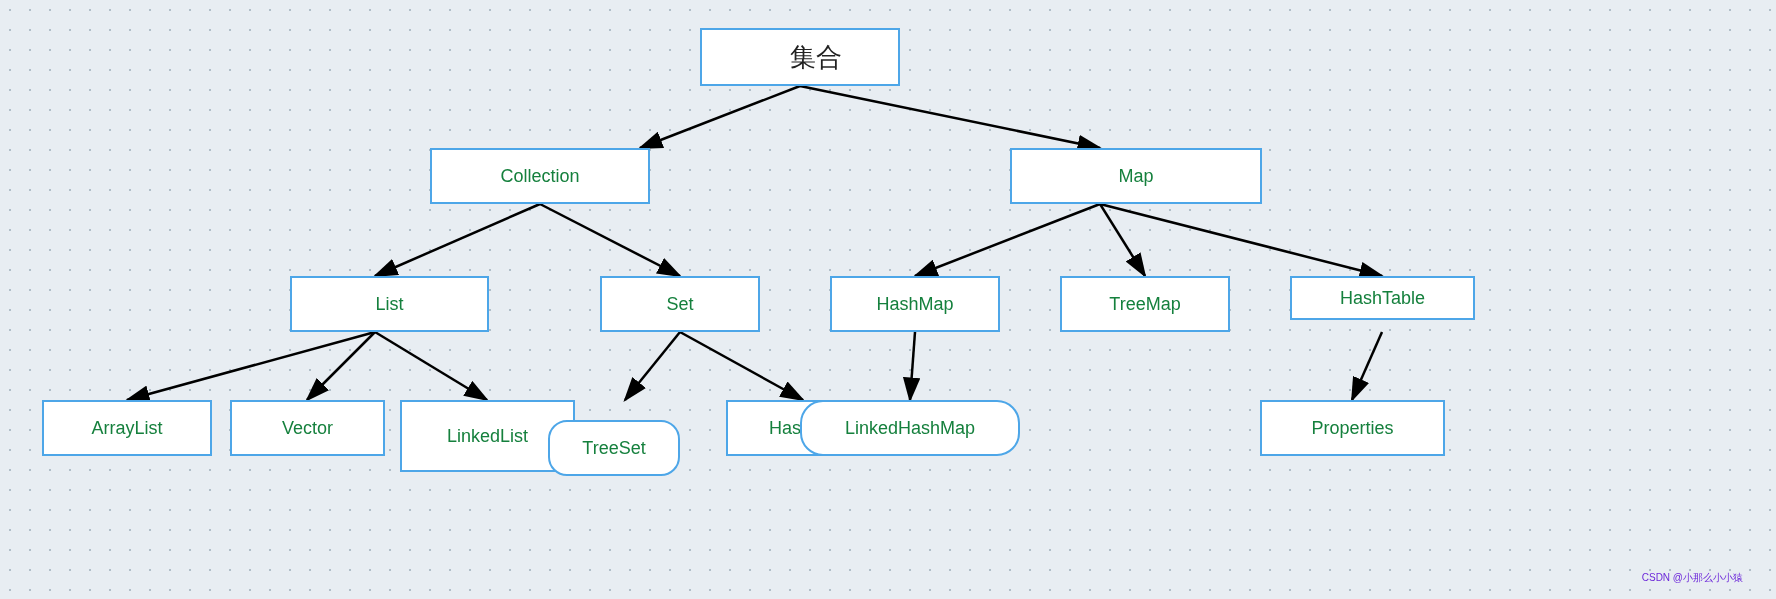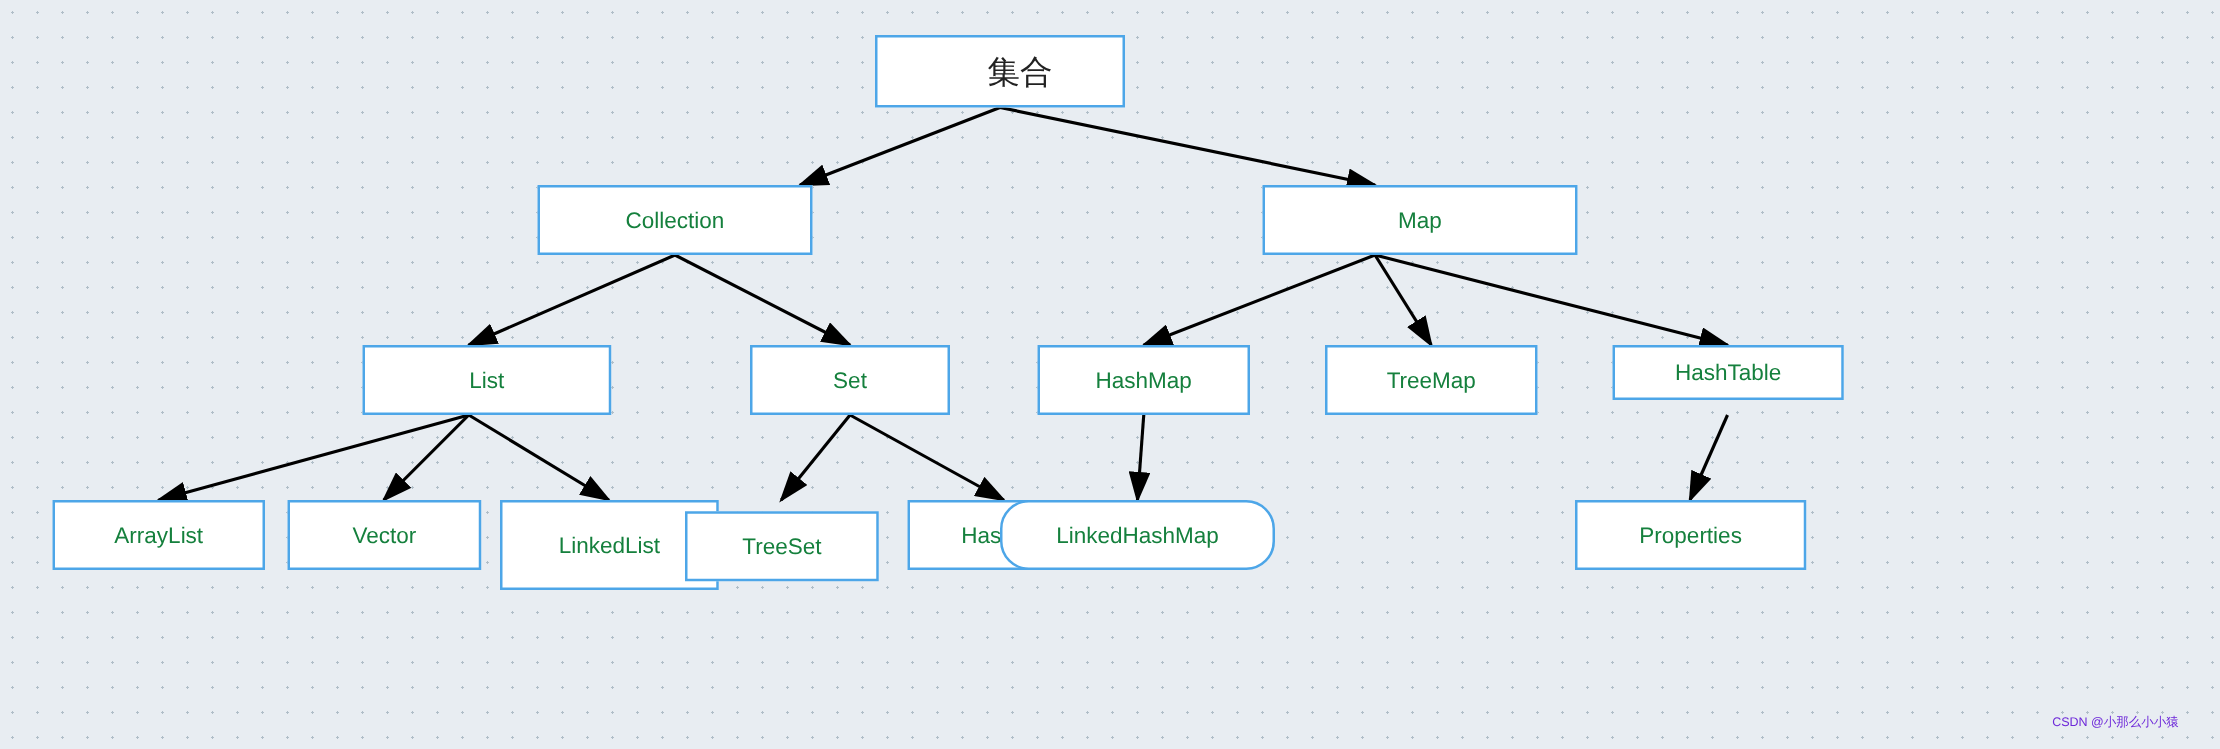--- a/index.html
+++ b/index.html
@@ -113,21 +113,21 @@
   <div class="node" style="left:1060px; top:276px; width:170px; height:56px;">TreeMap</div>
 
   <div class="node" style="left:1290px; top:276px; width:185px; height:44px;">HashTable</div>
 
   <div class="node" style="left:42px; top:400px; width:170px; height:56px;">ArrayList</div>
 
   <div class="node" style="left:230px; top:400px; width:155px; height:56px;">Vector</div>
 
   <div class="node" style="left:400px; top:400px; width:175px; height:72px;">LinkedList</div>
 
-  <div class="node" style="left:548px; top:409px; width:155px; height:56px;">TreeSet</div>
+  <div class="node" style="left:548px; top:420px; width:132px; height:56px;border-radius:19px;">TreeSet</div>
 
   <div class="node" style="left:726px; top:400px; width:155px; height:56px;">HashSet</div>
 
   <div class="node" style="left:800px; top:400px; width:220px; height:56px;border-radius:23px;">LinkedHashMap</div>
 
   <div class="node" style="left:1260px; top:400px; width:185px; height:56px;">Properties</div>
 
   <div class="watermark">CSDN @小那么小小猿</div>
 </div>
 

